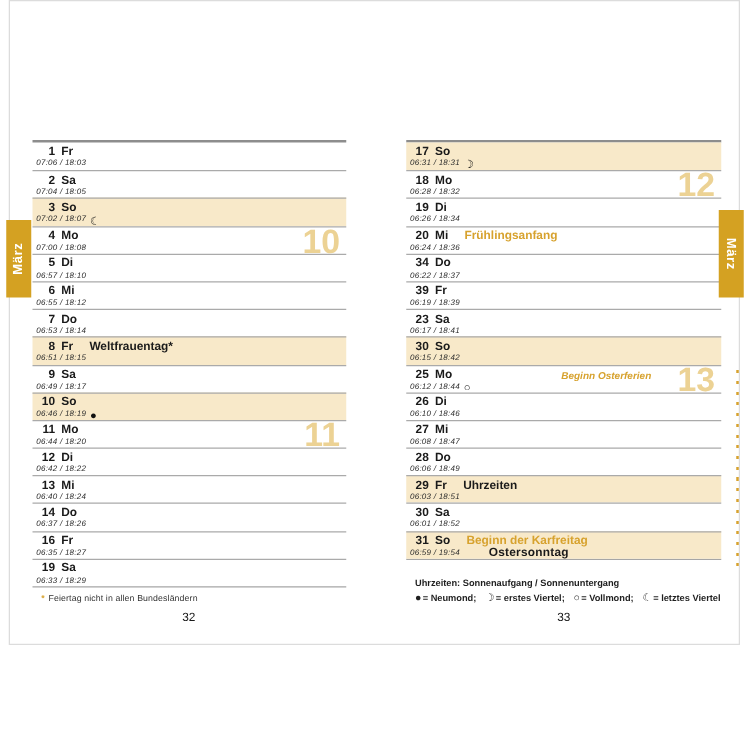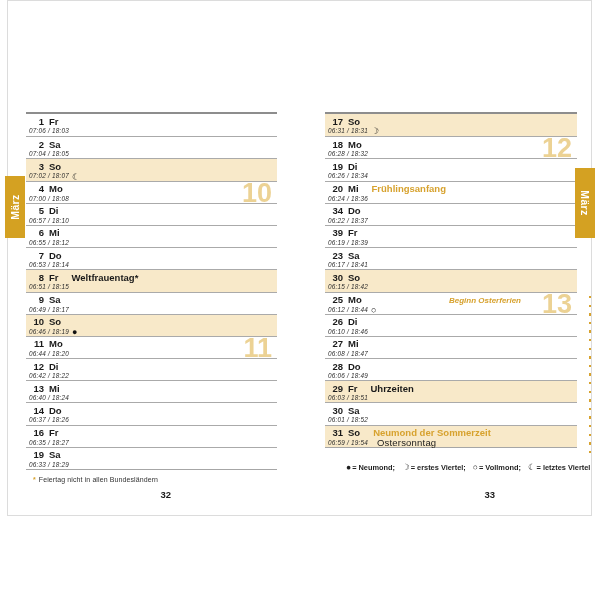--- a/index.html
+++ b/index.html
@@ -46,43 +46,43 @@
   .day-event.gold{color:var(--eventgold,#d7a22e);}
   .event-right{
     position:absolute;right:56px;top:3.5px;font-size:8px;font-weight:bold;
     color:var(--eventgold,#d7a22e);white-space:nowrap;font-style:italic;
   }
   .day-time{
     display:flex;align-items:center;gap:3px;padding-left:3px;height:8.5px;
     font-size:6.4px;font-style:italic;letter-spacing:.2px;color:#2b2b2b;line-height:8.5px;
   }
   .moon{font-style:normal;font-size:9px;line-height:8px;color:#111;}
-  .subline{font-style:normal;font-size:9.5px;font-weight:normal;color:#1a1a1a;margin-left:6px;}
+  .subline{font-style:normal;font-size:9.5px;font-weight:bold;color:#1a1a1a;margin-left:20px;}
   .week-num{
     position:absolute;right:5px;top:-2px;font-size:27px;font-weight:bold;
     color:var(--weeknum,#ecd294);line-height:26px;z-index:1;
   }
   .dotted-line{
     position:absolute;left:589px;top:296px;width:2.4px;height:158px;z-index:4;
     background:repeating-linear-gradient(to bottom,var(--eventgold,#d7a22e) 0 2.4px,transparent 2.4px 8.6px);
   }
   
   .footnote{
     position:absolute;left:33px;top:476px;font-size:7px;color:#333;letter-spacing:.1px;
   }
   .footnote .marker{color:var(--eventgold,#d7a22e);font-weight:bold;margin-right:3px;}
   .page-number{
-    position:absolute;top:489px;font-size:9.5px;font-weight:bold;color:#1a1a1a;
-    width:40px;text-align:right;
+    position:absolute;top:489px;font-size:9.5px;font-weight:normal;color:#1a1a1a;
+    width:40px;text-align:center;
   }
   #page-num-left{left:131px;}
-  #page-num-right{left:455px;}
+  #page-num-right{left:431px;}
   .legend{position:absolute;left:332px;top:461px;font-size:7.4px;color:#1f1f1f;}
   .legend-title{font-weight:bold;height:11px;line-height:11px;}
-  .legend-items{display:flex;align-items:center;gap:7px;height:12px;line-height:12px;font-weight:bold;margin-left:14px;}
+  .legend-items{display:flex;align-items:center;gap:7px;height:12px;line-height:12px;font-weight:bold;}
   .legend-items .sym{font-size:8.5px;margin-right:1px;}
 </style>
 </head>
 <body style="--gold: #d4a122; --hl: #f8e9c9; --weeknum: #ecd294; --eventgold: #d7a22e;">
 
 <div class="scan-frame"></div>
 
 <div class="month-tab" id="tab-left">
   <span class="tab-label">März</span>
 </div>
@@ -372,36 +372,37 @@
         <span class="day-weekday">Sa</span>
       </div>
       <div class="day-time">
         <span class="sun-times">06:01 / 18:52</span>
       </div>
     </div>
     <div class="day-row hl">
       <div class="day-line">
         <span class="day-number">31</span>
         <span class="day-weekday">So</span>
-        <span class="day-event gold">Neumond der Sommerzeit</span>
+        <span class="day-event gold">Beginn der Karfreitag</span>
       </div>
       <div class="day-time">
         <span class="sun-times">06:59 / 19:54</span>
         <span class="subline">Ostersonntag</span>
       </div>
     </div>
   </div>
 
 <div class="dotted-line"></div>
 
 <div class="footnote">
   <span class="marker">*</span><span>Feiertag nicht in allen Bundesländern</span>
 </div>
 
 <div class="legend">
+  <div class="legend-title">Uhrzeiten: Sonnenaufgang / Sonnenuntergang</div>
   <div class="legend-items" id="legend-items">
       <span class="legend-item"><span class="sym">●</span><span class="lbl">= Neumond;</span></span>
       <span class="legend-item"><span class="sym">☽</span><span class="lbl">= erstes Viertel;</span></span>
       <span class="legend-item"><span class="sym">○</span><span class="lbl">= Vollmond;</span></span>
       <span class="legend-item"><span class="sym">☾</span><span class="lbl">= letztes Viertel</span></span>
     </div>
 </div>
 
 <div class="page-number" id="page-num-left">32</div>
 <div class="page-number" id="page-num-right">33</div>

